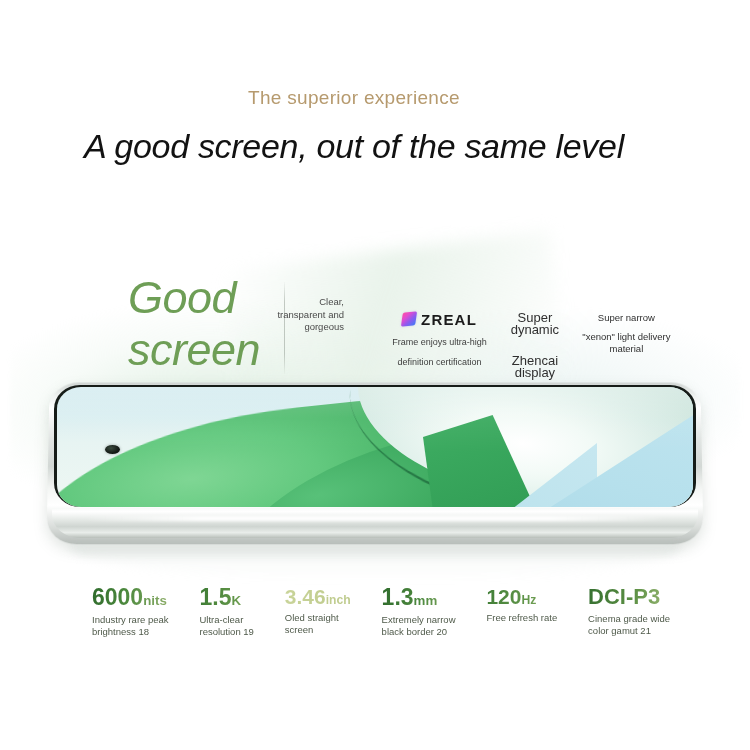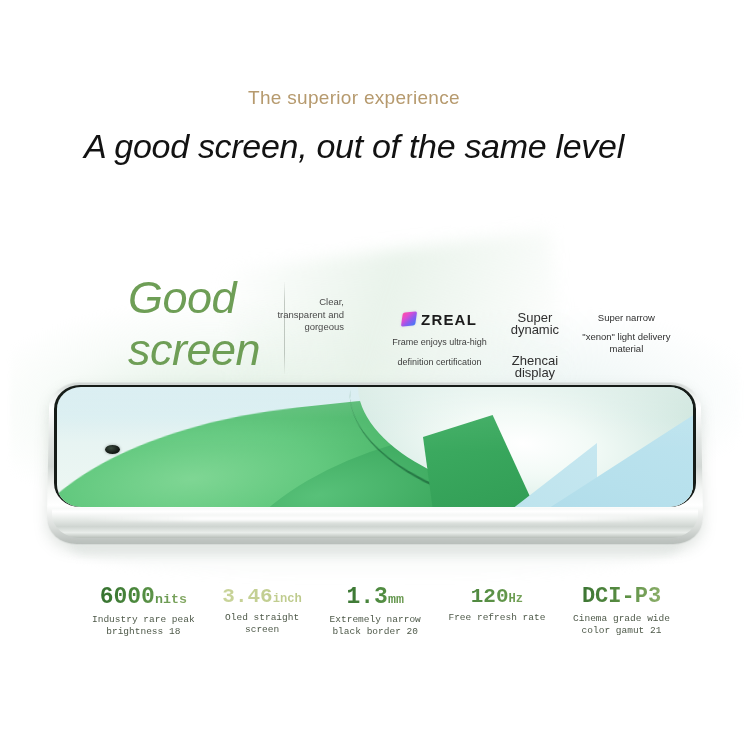--- a/index.html
+++ b/index.html
@@ -371,23 +371,21 @@
   .spec-row {
     position: absolute;
     top: 586px;
     left: 92px;
     width: 578px;
     display: flex;
     justify-content: space-between;
     align-items: flex-start;
   }
   .spec-item {
-    text-align: center;
     flex: 0 0 auto;
-    font-family: Liberation Mono, monospace;
   }
   .spec-value {
     line-height: 1;
     white-space: nowrap;
     font-weight: 700;
     background-clip: text;
     -webkit-background-clip: text;
     color: transparent;
   }
   .spec-value .unit {
@@ -484,20 +482,25 @@
   </div>
 
   <div class="spec-row">
 
     <div class="spec-item">
       <div class="spec-value sv-1"><span>6000</span><span class="unit">nits</span></div>
       <div class="spec-desc">Industry rare peak
 brightness 18</div>
     </div>
 
+    <div class="spec-item">
+      <div class="spec-value sv-2"><span>1.5</span><span class="unit">K</span></div>
+      <div class="spec-desc">Ultra-clear
+resolution 19</div>
+    </div>
 
     <div class="spec-item">
       <div class="spec-value sv-3"><span>3.46</span><span class="unit">inch</span></div>
       <div class="spec-desc">Oled straight
 screen</div>
     </div>
 
     <div class="spec-item">
       <div class="spec-value sv-4"><span>1.3</span><span class="unit">mm</span></div>
       <div class="spec-desc">Extremely narrow

